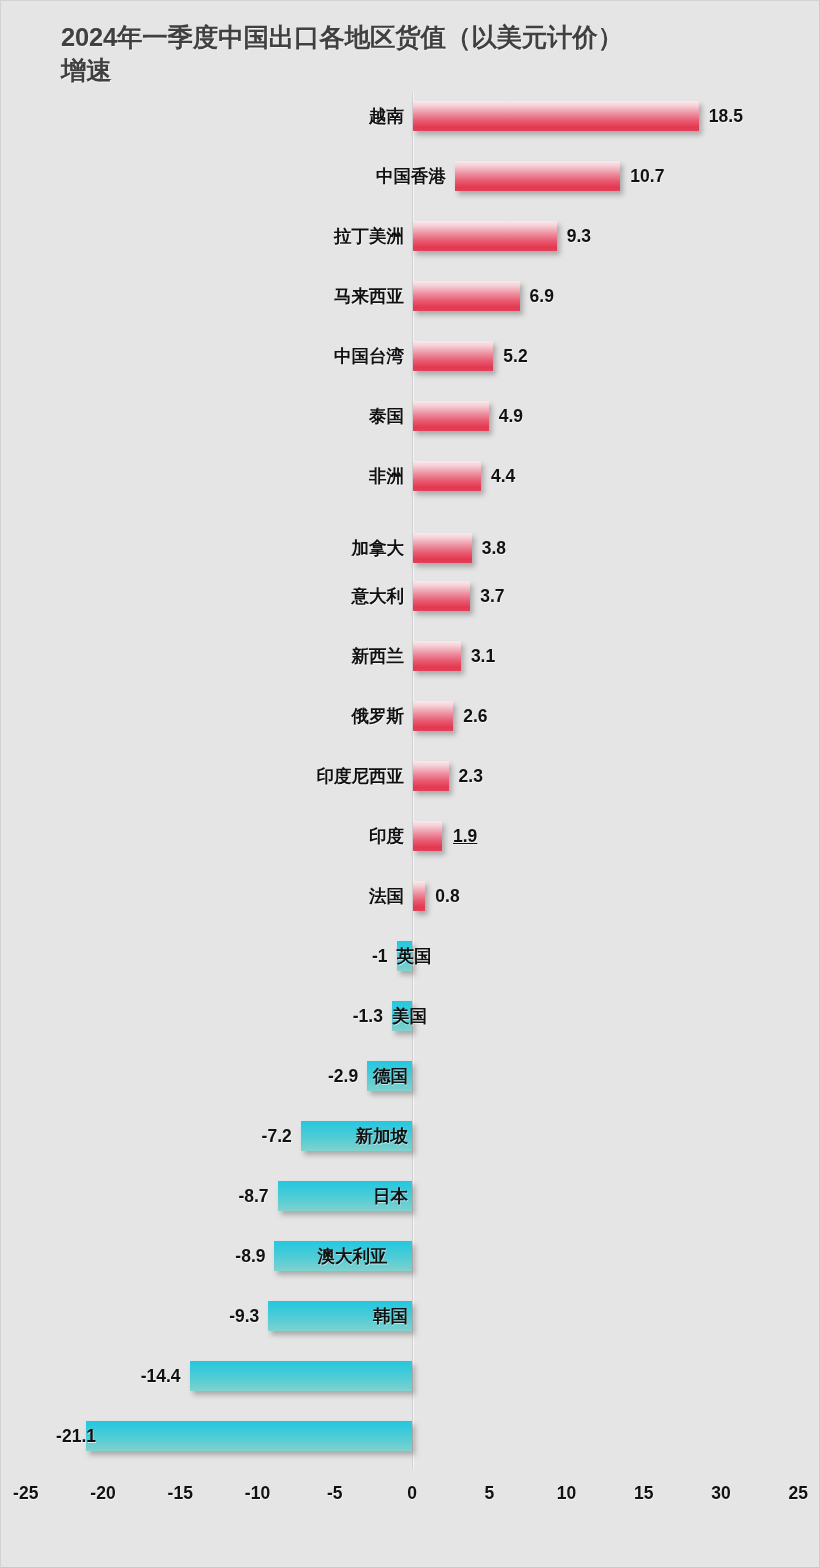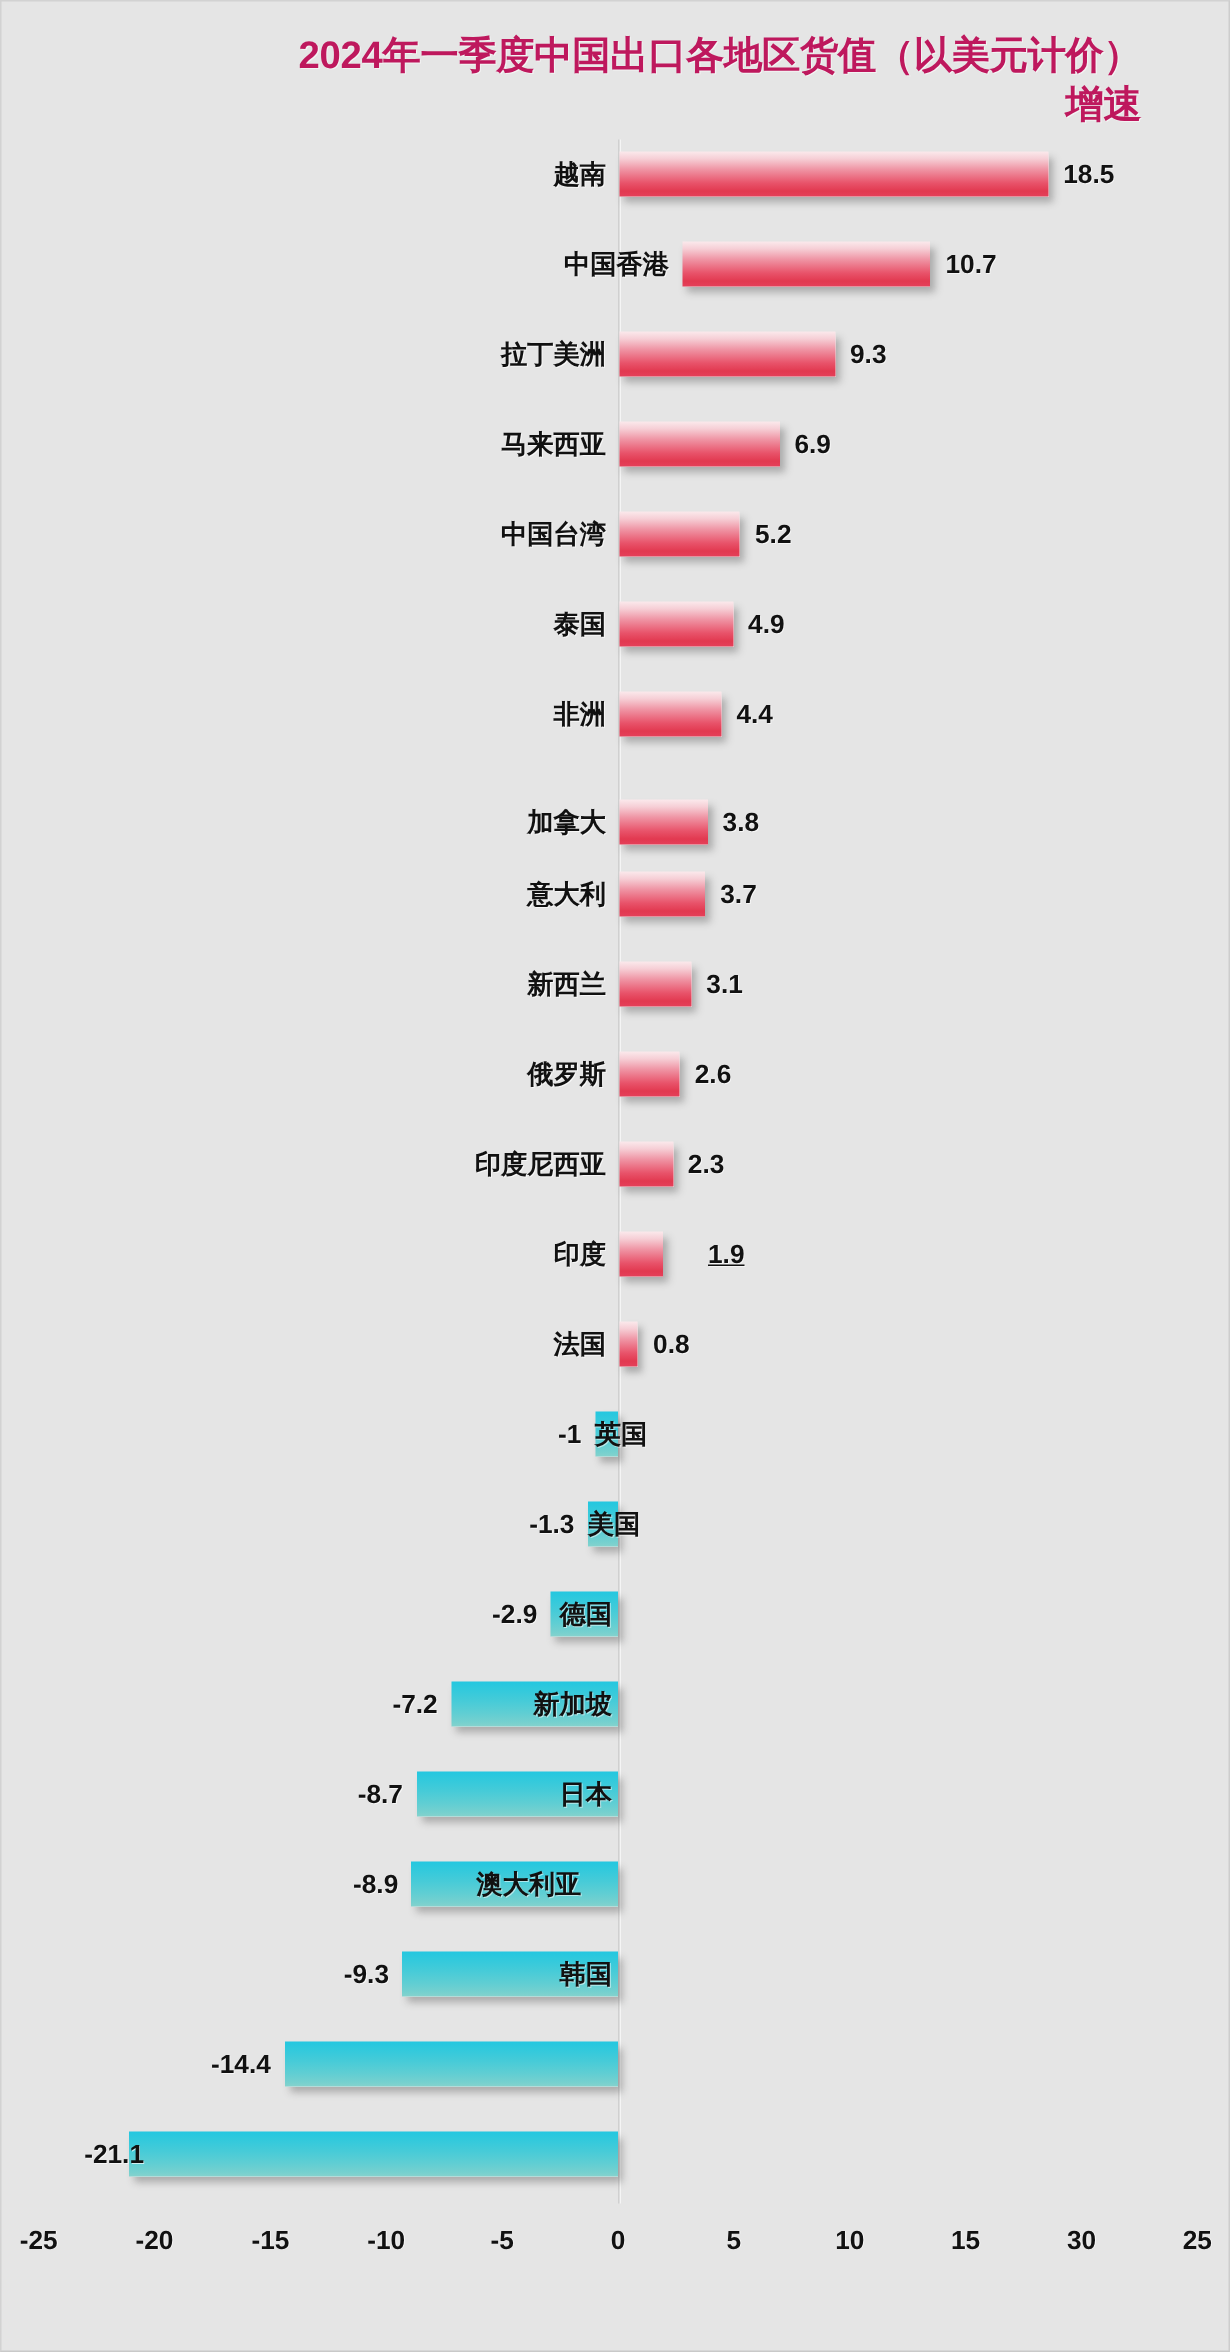--- a/index.html
+++ b/index.html
@@ -19,25 +19,25 @@
     overflow: hidden;
     font-family: "Liberation Sans", "DejaVu Sans", sans-serif;
   }
 
   
   #chart-title {
     position: absolute;
     left: 60px;
     top: 20px;
     width: 700px;
-    text-align: right;
+    text-align: left;
     font-size: 25.5px;
     font-weight: bold;
     line-height: 1.28;
-    color: #be185d;
+    color: #404040;
     letter-spacing: -0.2px;
     text-shadow: 0.7px 0.7px 0 rgba(255,255,255,0.55);
     white-space: pre-line;
   }
 
   
   #plot {
     position: absolute;
     left: 0;
     top: 0;
@@ -223,21 +223,21 @@
           <div class="val-right" style="left: 462.17px;">2.6</div>
         </div>
         <div class="row" style="top: 752px;">
           <div class="bar pos" style="left: 412px; width: 35.535px;"></div>
           <div class="cat-left">印度尼西亚</div>
           <div class="val-right" style="left: 457.535px;">2.3</div>
         </div>
         <div class="row" style="top: 812px;">
           <div class="bar pos" style="left: 412px; width: 29.355px;"></div>
           <div class="cat-left">印度</div>
-          <div class="val-right" style="left: 471px; text-decoration: underline;">1.9</div>
+          <div class="val-right" style="left: 452px; text-decoration: underline;">1.9</div>
         </div>
         <div class="row" style="top: 872px;">
           <div class="bar pos" style="left: 412px; width: 12.36px;"></div>
           <div class="cat-left">法国</div>
           <div class="val-right" style="left: 434.36px;">0.8</div>
         </div>
         <div class="row" style="top: 932px;">
           <div class="bar neg" style="left: 395.55px; width: 15.45px;"></div>
           <div class="cat-inbar" style="left: 395.55px; width: 15.45px;">英国</div>
           <div class="val-left" style="right: 433.45px;">-1</div>

